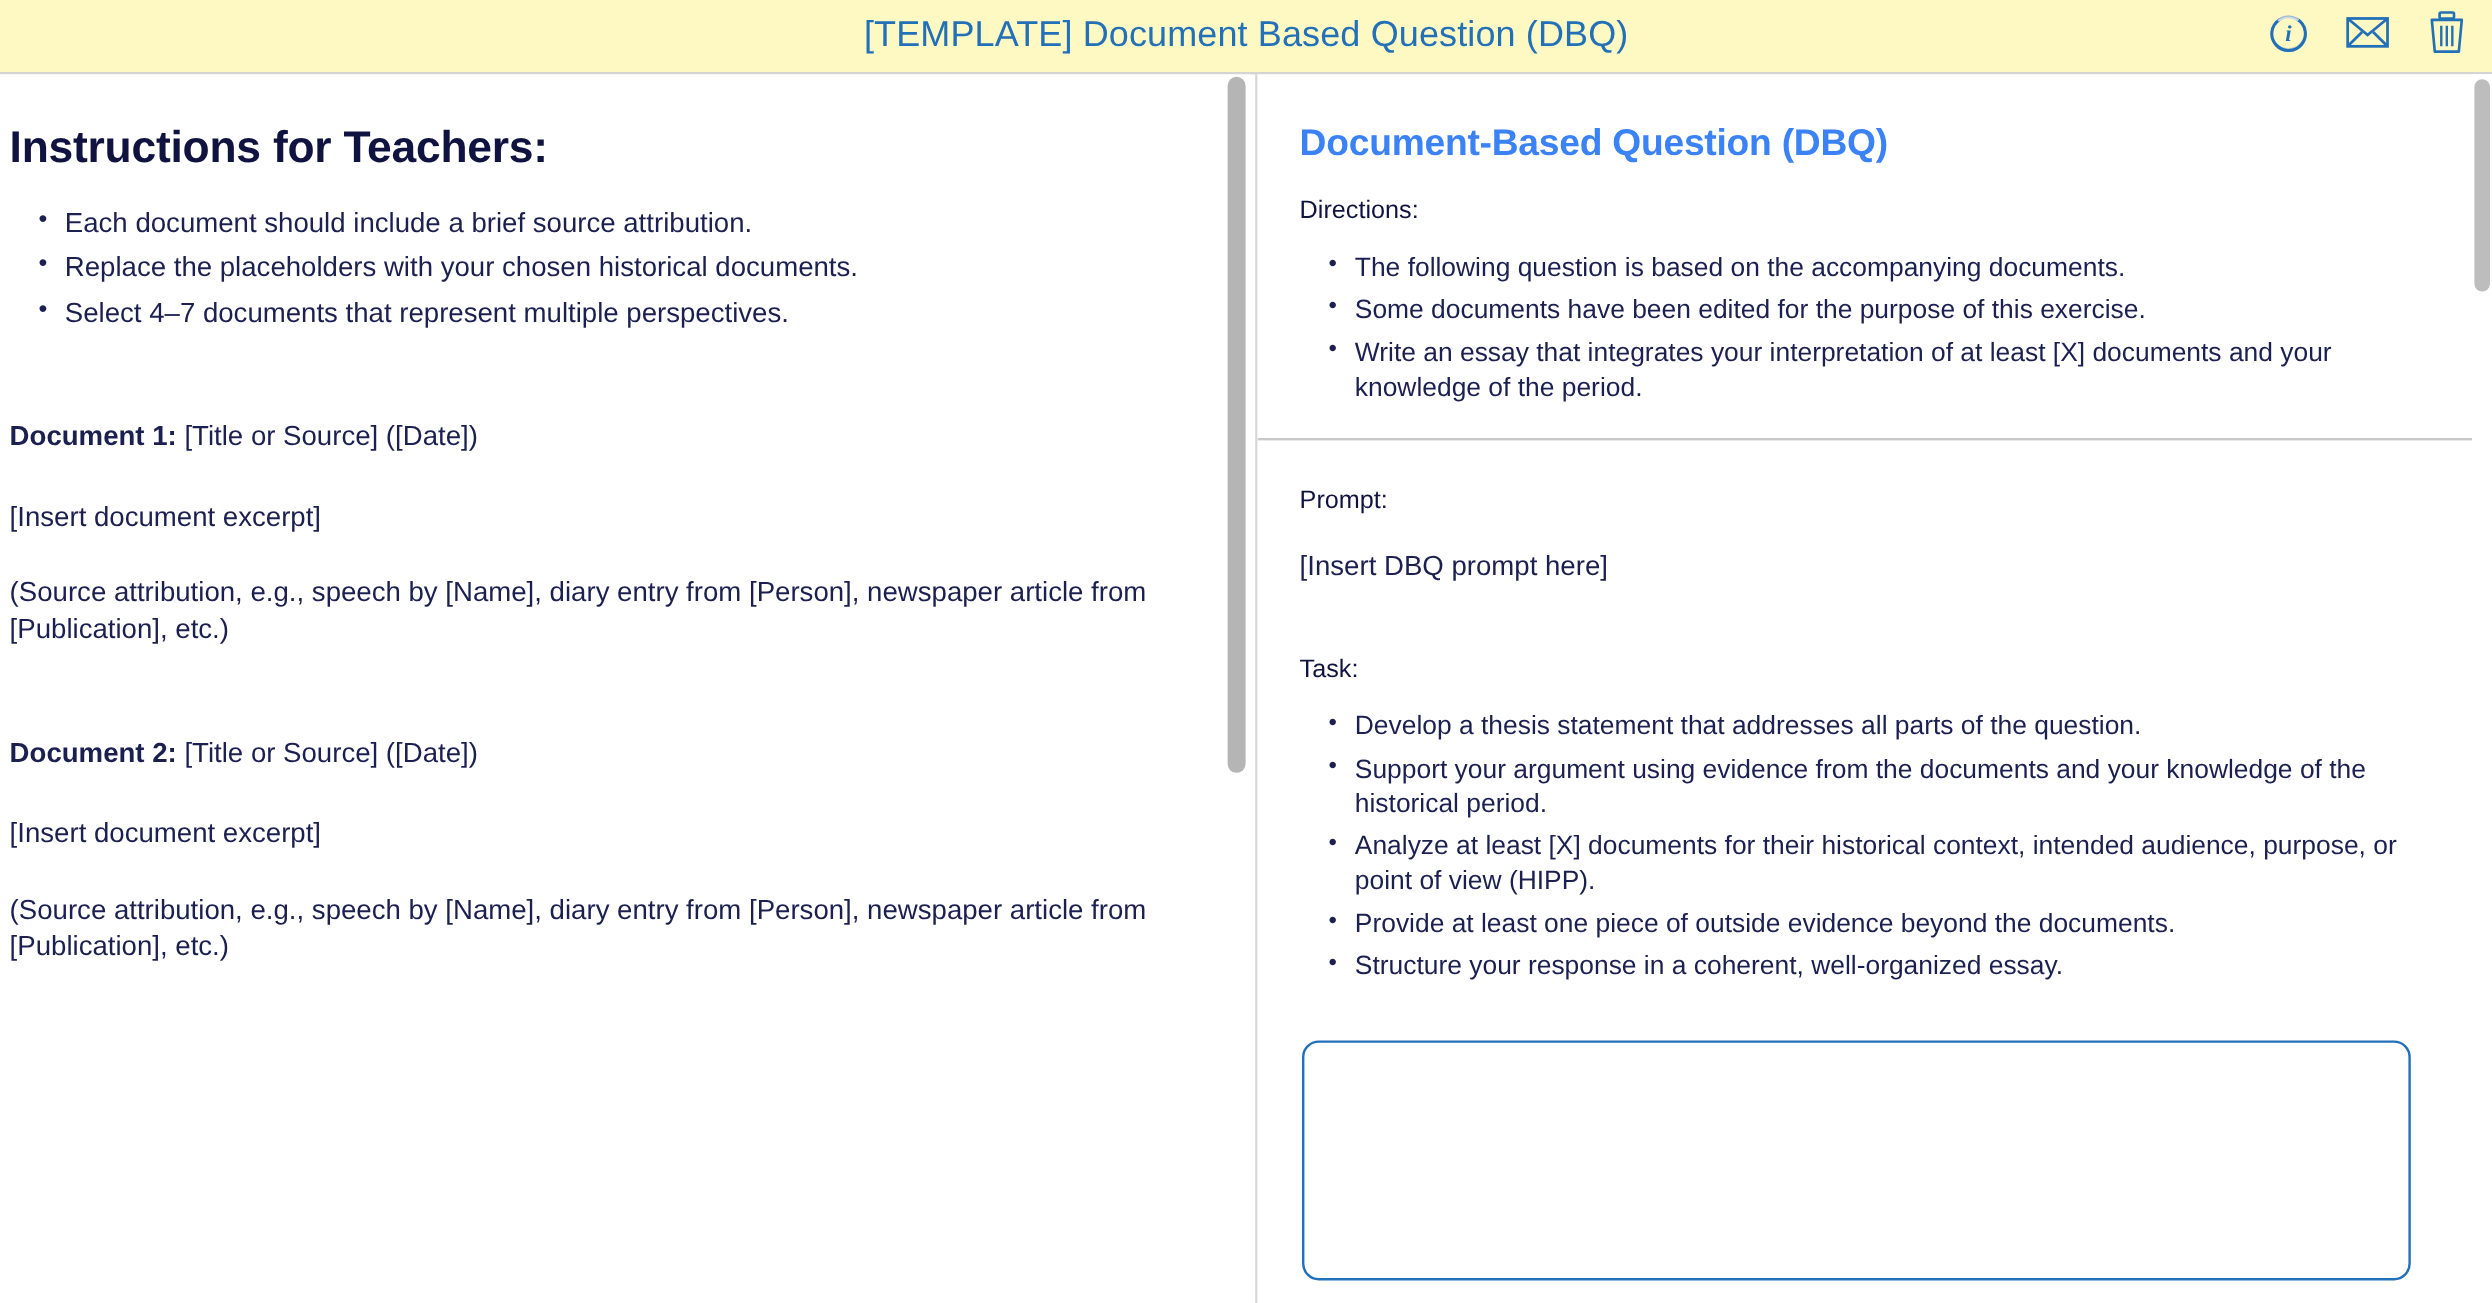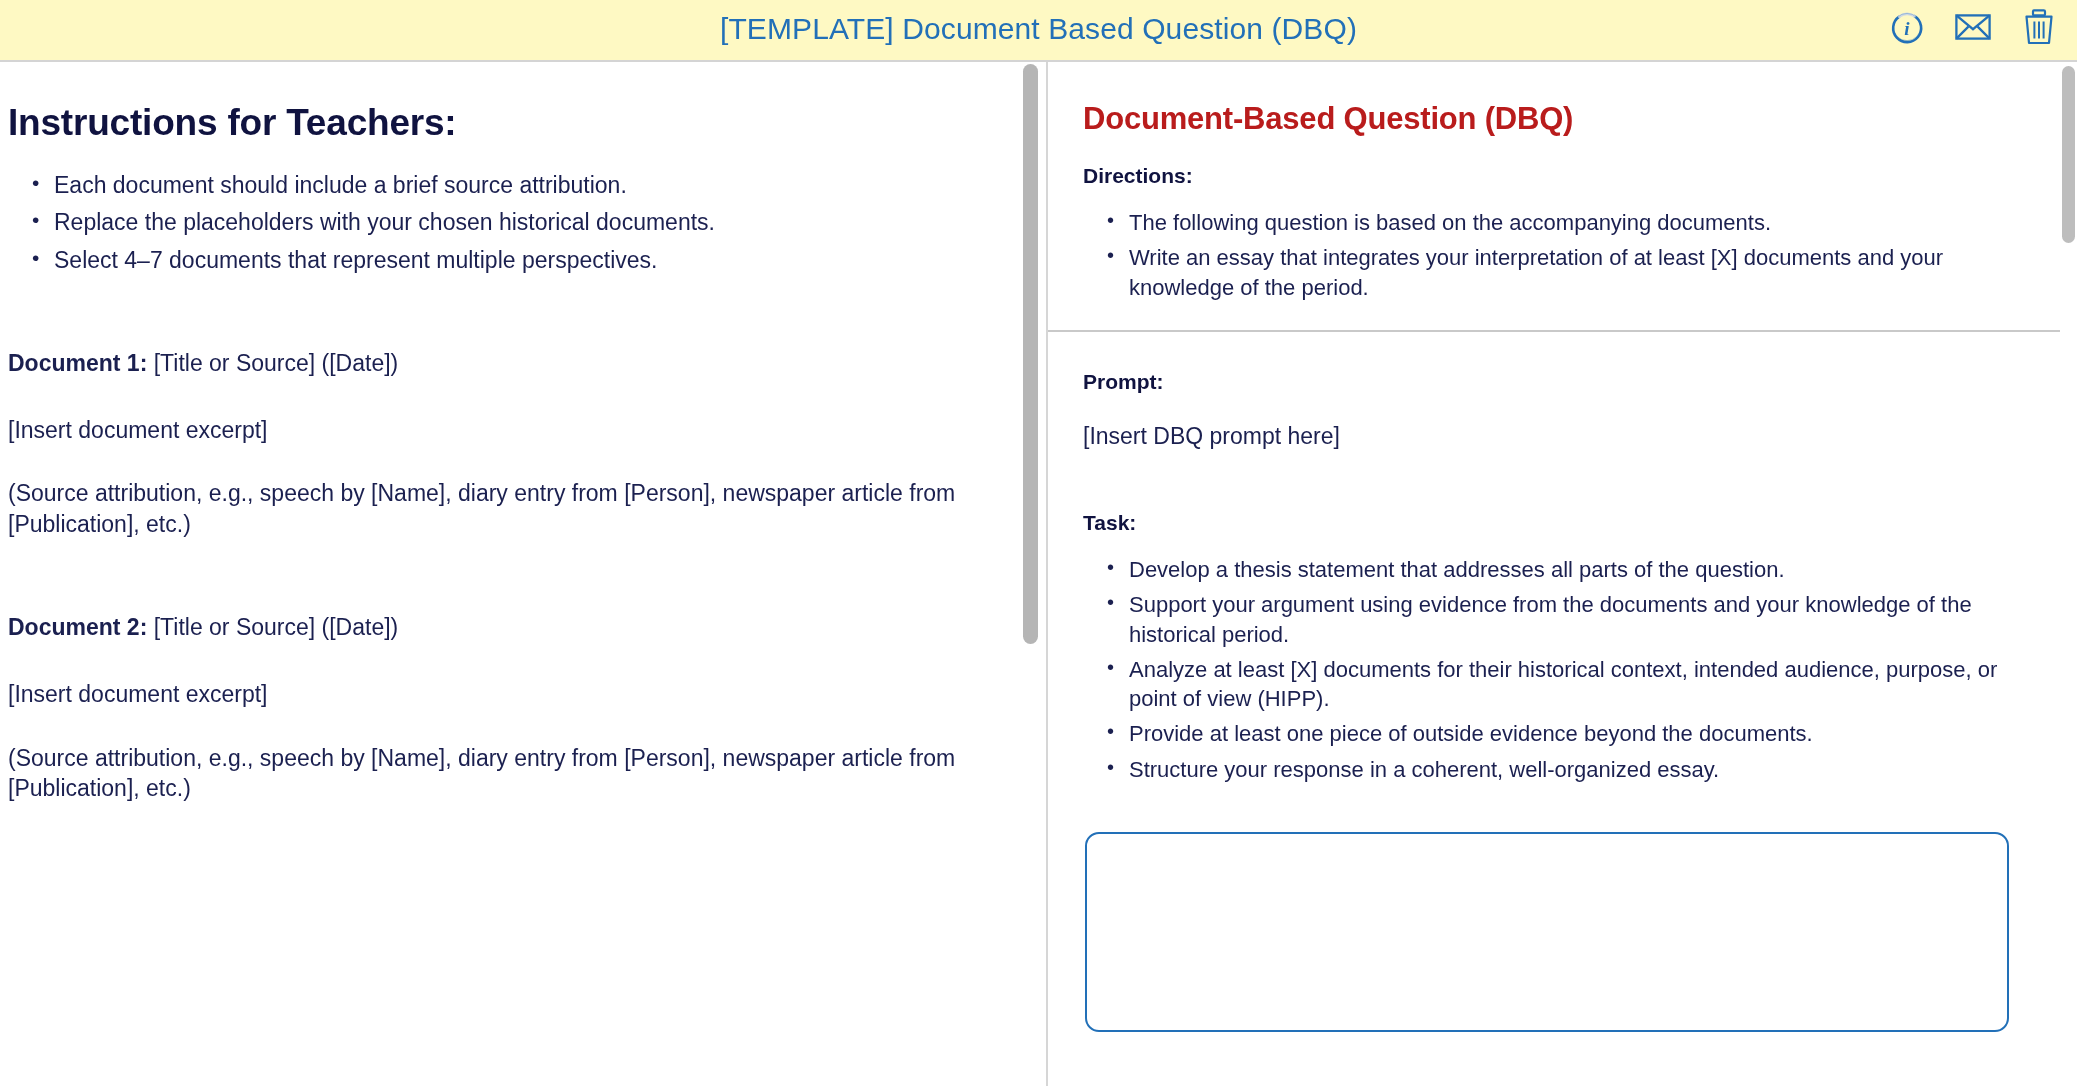--- a/index.html
+++ b/index.html
@@ -141,21 +141,21 @@
   .h1-left {
     font-size: 37px;
     font-weight: 700;
     color: #101340;
     margin: 18px 0 0 0;
     letter-spacing: -0.2px;
   }
   .h1-right {
     font-size: 31px;
     font-weight: 700;
-    color: #b91c1c;
+    color: #3b82f6;
     margin: 19px 0 0 0;
     letter-spacing: -0.2px;
   }
 
   ul.doc-list {
     margin: 26px 0 0 0;
     padding: 0 0 0 46px;
     list-style: none;
   }
   ul.doc-list li {
@@ -189,21 +189,21 @@
   }
   .doc-block .doc-head b { font-weight: 700; }
   .doc-block .doc-excerpt { margin: 0 0 33px 0; max-width: 990px; }
   .doc-block .doc-source { margin: 0; max-width: 980px; }
 
   .spacer-90 { height: 90px; }
 
   
   .label-bold {
     font-size: 21px;
-    font-weight: 700;
+    font-weight: 400;
     color: #101340;
     margin: 0;
   }
   ul.task-list {
     margin: 20px 0 0 0;
     padding: 0 0 0 46px;
     list-style: none;
     max-width: 940px;
   }
   ul.task-list li {
@@ -331,20 +331,21 @@
       <div class="pane-right-inner">
 
         <h1 class="h1-right">Document-Based Question (DBQ)</h1>
 
         <div class="sec-gap-b"></div>
 
         <p class="label-bold">Directions:</p>
 
         <ul class="task-list">
           <li>The following question is based on the accompanying documents.</li>
+          <li>Some documents have been edited for the purpose of this exercise.</li>
           <li>Write an essay that integrates your interpretation of at least [X] documents and your knowledge of the period.</li>
         </ul>
 
         <hr class="hr-sep">
 
         <div class="sec-gap-a"></div>
 
         <p class="label-bold">Prompt:</p>
 
         <div class="sec-gap-d"></div>

